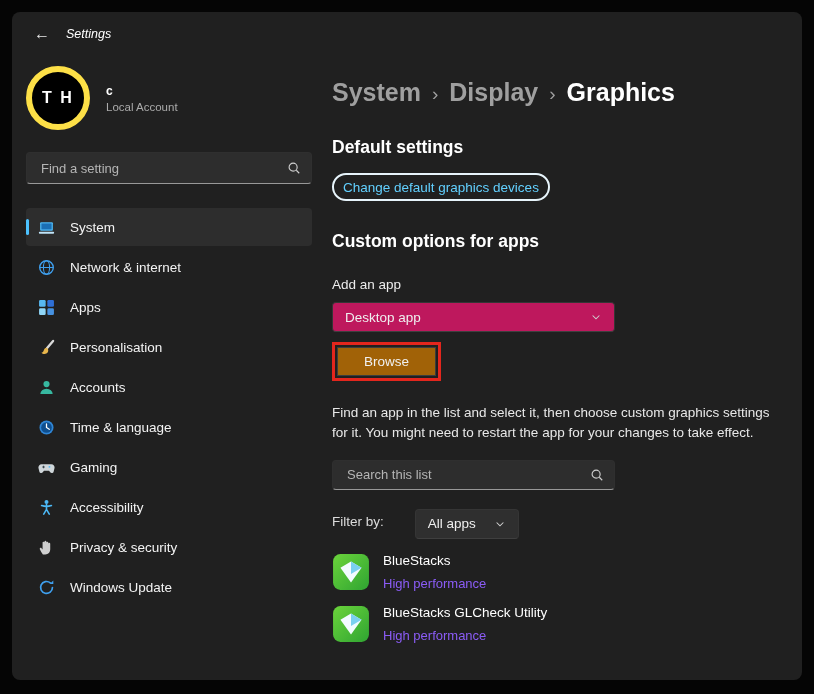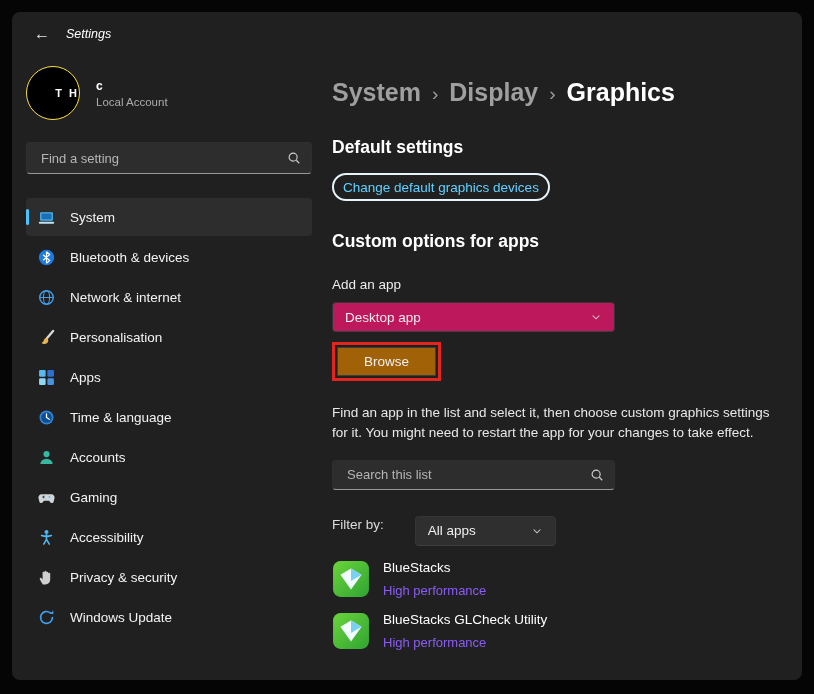--- a/index.html
+++ b/index.html
@@ -10,23 +10,23 @@
   
   .titlebar{height:44px;display:flex;align-items:center;gap:16px;padding-left:22px;}
   .back{font-size:16px;color:#e8e8e8;cursor:default;line-height:1;}
   .title{font-size:12.5px;color:#ffffff;font-style:italic;}
   
   .layout{display:flex;height:624px;}
   .sidebar{width:320px;flex:0 0 320px;padding:2px 20px 0 14px;box-sizing:border-box;}
   .main{flex:1;padding:14px 26px 0 0;box-sizing:border-box;}
   
   .account{display:flex;align-items:center;gap:16px;margin:8px 0 22px 0;}
-  .avatar{width:52px;height:52px;border-radius:50%;background:#000;border:1px solid #fde047;
-          display:flex;align-items:center;justify-content:flex-end;color:#fff;font-weight:700;
-          font-size:11px;letter-spacing:2px;}
+  .avatar{width:52px;height:52px;border-radius:50%;background:#000;border:6px solid #fde047;
+          display:flex;align-items:center;justify-content:center;color:#fff;font-weight:700;
+          font-size:16px;letter-spacing:2px;}
   .account-name{font-size:12px;font-weight:700;color:#fff;}
   .account-type{font-size:11.5px;color:#ababab;margin-top:3px;}
   
   .searchbox{display:flex;align-items:center;height:30px;background:#2d2d2d;border:1px solid #2f2f2f;
              border-bottom:1px solid #989898;border-radius:4px;padding:0 10px 0 12px;margin-bottom:24px;}
   .searchbox input{flex:1;background:transparent;border:none;outline:none;color:#e8e8e8;font-size:13px;
                    font-family:"Liberation Sans","DejaVu Sans",sans-serif;}
   .searchbox input::placeholder{color:#b5b5b5;}
   .mag{width:14px;height:14px;flex:0 0 14px;}
   
@@ -50,21 +50,21 @@
             border-radius:4px;display:flex;align-items:center;justify-content:space-between;
             padding:0 12px;box-sizing:border-box;color:#efefef;font-size:13.5px;margin-top:10px;}
   .chev{width:12px;height:12px;}
   .red-annot{display:inline-block;border:3px solid #e3261d;padding:2px;margin-top:10px;}
   .btn{background:#a16207;border:1px solid #3d3d3d;border-radius:0;color:#f0f0f0;font-size:13.5px;
        padding:6px 26px;font-family:"Liberation Sans","DejaVu Sans",sans-serif;}
   .desc{width:446px;font-size:13.5px;line-height:1.5;color:#e8e8e8;margin-top:22px;}
   .list-search{width:283px;box-sizing:border-box;margin-top:16px;margin-bottom:0;}
   .filter-row{display:flex;align-items:center;gap:31px;margin-top:14px;}
   .filter-label{font-size:13.5px;color:#dcdcdc;}
-  .dropdown.small{width:141px;margin-top:12px;background:#2f2f2f;}
+  .dropdown.small{width:104px;margin-top:5px;background:#2f2f2f;}
   .apps-list{margin-top:14px;display:flex;flex-direction:column;gap:14px;}
   .app-row{display:flex;align-items:center;gap:13px;}
   .app-icon{width:38px;height:38px;flex:0 0 38px;}
   .app-name{font-size:13.5px;color:#ffffff;}
   .app-status{font-size:13px;color:#8b5cf6;margin-top:8px;}
 </style>
 </head>
 <body>
 
 <div class="stage">
@@ -100,70 +100,63 @@
 
           <div class="nav-item selected">
             <svg class="nav-icon" viewBox="0 0 16 16">
               <rect x="2" y="3" width="12" height="8" rx="1" fill="#4db8f5"></rect>
               <rect x="3.2" y="4.2" width="9.6" height="5.6" fill="#1a6fb5"></rect>
               <rect x="0.8" y="12" width="14.4" height="1.8" rx="0.9" fill="#bfe3f7"></rect>
             </svg>
             <span>System</span>
           </div>
 
-          <div class="nav-item">
-            <svg class="nav-icon" viewBox="0 0 16 16">
-              <circle cx="8" cy="8" r="7.2" fill="#1f7ae0"></circle>
-              <path d="M8 2.6 v10.8 M8 2.6 l3 2.6 -6.2 5.4 M8 13.4 l3 -2.6 -6.2 -5.4" stroke="#fff" stroke-width="1.1" fill="none" stroke-linejoin="round"></path>
-            </svg>
-            <span>Bluetooth &amp; devices</span>
-          </div>
 
           <div class="nav-item">
             <svg class="nav-icon" viewBox="0 0 16 16">
               <circle cx="8" cy="8" r="6.4" fill="none" stroke="#3fa0ef" stroke-width="1.3"></circle>
               <ellipse cx="8" cy="8" rx="2.9" ry="6.4" fill="none" stroke="#3fa0ef" stroke-width="1"></ellipse>
               <path d="M1.8 8 h12.4" stroke="#3fa0ef" stroke-width="1"></path>
             </svg>
             <span>Network &amp; internet</span>
-          </div>
-
-          <div class="nav-item">
-            <svg class="nav-icon" viewBox="0 0 16 16">
-              <path d="M14.2 1.8 L8.4 8.6" stroke="#d8d8d8" stroke-width="2.2" stroke-linecap="round"></path>
-              <path d="M8.2 8.2 c-1.6 0 -2.4 1.2 -2.8 2.6 c-.3 1.1 -1 1.8 -2.2 2.1 c1.2 1.4 4.6 1.9 6 -.4 c.8 -1.3 .6 -3 -.9 -4.2 z" fill="#e8b64c"></path>
-            </svg>
-            <span>Personalisation</span>
           </div>
 
           <div class="nav-item">
             <svg class="nav-icon" viewBox="0 0 16 16">
               <rect x="1" y="1" width="6.2" height="6.2" rx="1.2" fill="#57b8f2"></rect>
               <rect x="8.8" y="1" width="6.2" height="6.2" rx="1.2" fill="#2e6fd6"></rect>
               <rect x="1" y="8.8" width="6.2" height="6.2" rx="1.2" fill="#8fd6f7"></rect>
               <rect x="8.8" y="8.8" width="6.2" height="6.2" rx="1.2" fill="#4691e0"></rect>
             </svg>
             <span>Apps</span>
           </div>
 
           <div class="nav-item">
             <svg class="nav-icon" viewBox="0 0 16 16">
+              <path d="M14.2 1.8 L8.4 8.6" stroke="#d8d8d8" stroke-width="2.2" stroke-linecap="round"></path>
+              <path d="M8.2 8.2 c-1.6 0 -2.4 1.2 -2.8 2.6 c-.3 1.1 -1 1.8 -2.2 2.1 c1.2 1.4 4.6 1.9 6 -.4 c.8 -1.3 .6 -3 -.9 -4.2 z" fill="#e8b64c"></path>
+            </svg>
+            <span>Personalisation</span>
+          </div>
+
+          <div class="nav-item">
+            <svg class="nav-icon" viewBox="0 0 16 16">
+              <circle cx="8" cy="4.8" r="2.9" fill="#37b8a0"></circle>
+              <path d="M2.2 14.2 a5.8 5 0 0 1 11.6 0 z" fill="#37b8a0"></path>
+            </svg>
+            <span>Accounts</span>
+          </div>
+
+          <div class="nav-item">
+            <svg class="nav-icon" viewBox="0 0 16 16">
               <circle cx="8" cy="8" r="6.6" fill="#2f86d6"></circle>
               <circle cx="8" cy="8" r="5" fill="#0f4f8f"></circle>
               <path d="M8 4.6 V8 l2.6 1.7" stroke="#fff" stroke-width="1.2" fill="none" stroke-linecap="round"></path>
             </svg>
             <span>Time &amp; language</span>
-          </div>
-
-          <div class="nav-item">
-            <svg class="nav-icon" viewBox="0 0 16 16">
-              <circle cx="8" cy="4.8" r="2.9" fill="#37b8a0"></circle>
-              <path d="M2.2 14.2 a5.8 5 0 0 1 11.6 0 z" fill="#37b8a0"></path>
-            </svg>
-            <span>Accounts</span>
           </div>
 
           <div class="nav-item">
             <svg class="nav-icon" viewBox="0 0 16 16">
               <path d="M3.4 5 h9.2 a3 3 0 0 1 2.9 3.7 l-.8 3.2 a1.8 1.8 0 0 1 -3.2 .6 l-1.1 -1.5 h-4.8 l-1.1 1.5 a1.8 1.8 0 0 1 -3.2 -.6 l-.8 -3.2 A3 3 0 0 1 3.4 5 z" fill="#cfd6da"></path>
               <circle cx="10.8" cy="7.4" r="0.9" fill="#57b8f2"></circle>
               <path d="M5.2 6.4 v2.4 M4 7.6 h2.4" stroke="#3c4a52" stroke-width="1"></path>
             </svg>
             <span>Gaming</span>
           </div>

